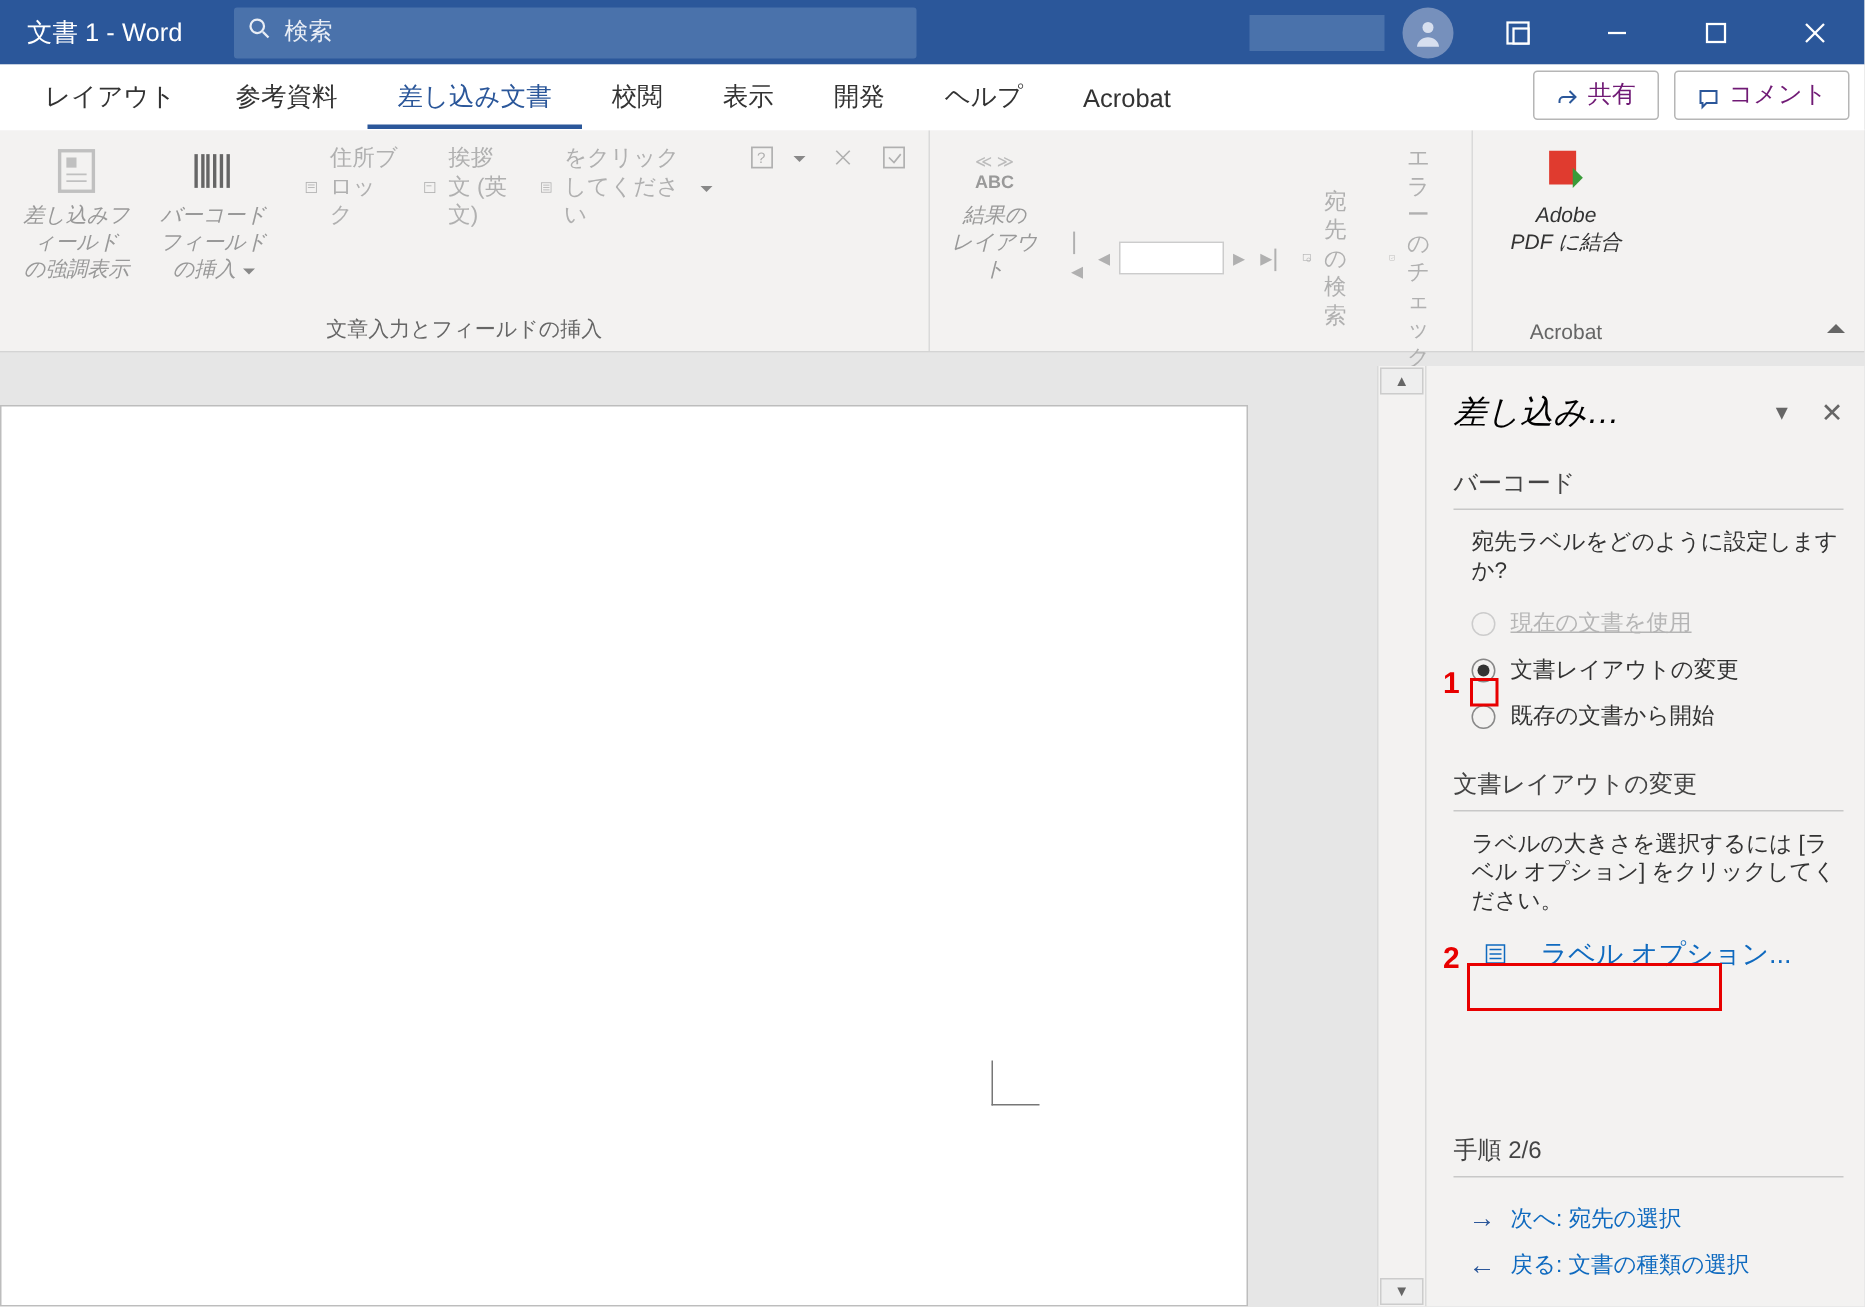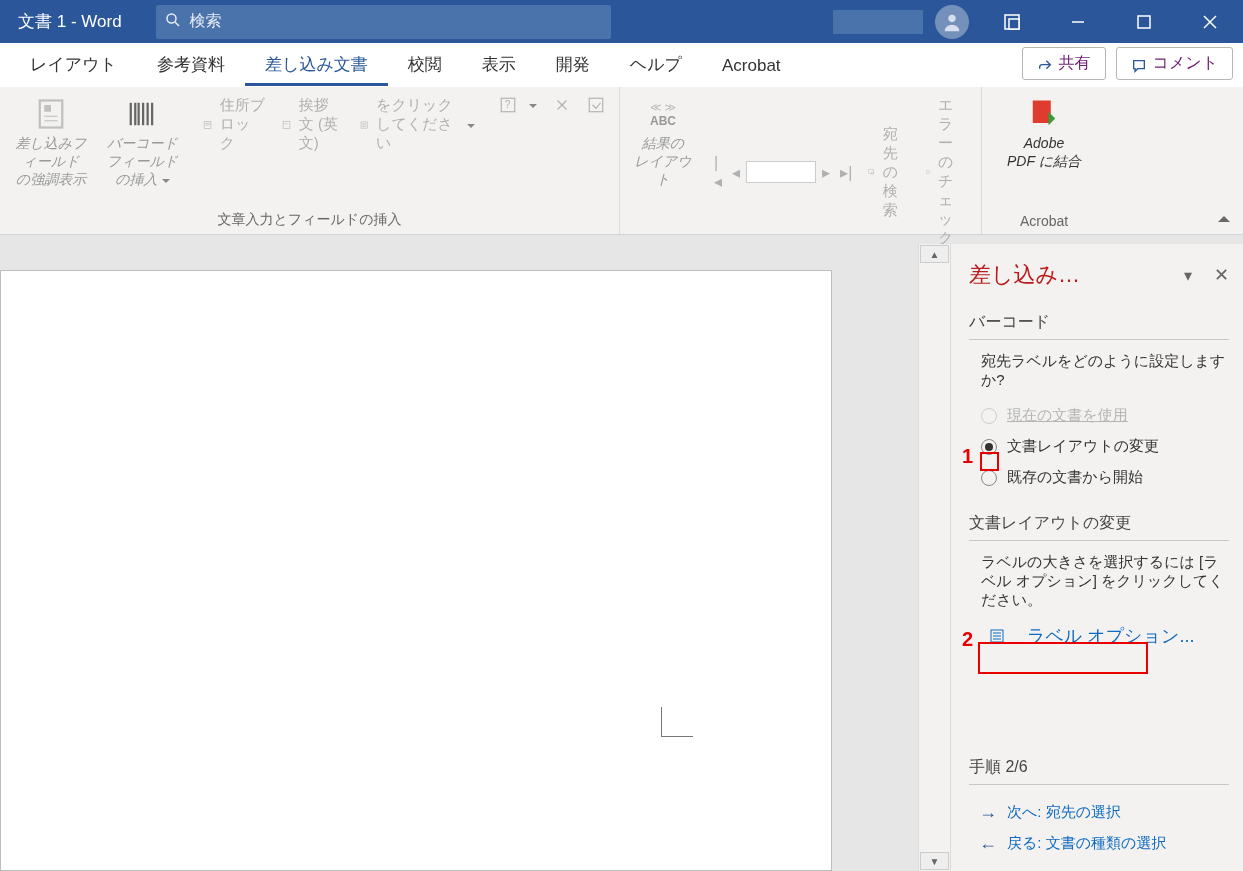--- a/index.html
+++ b/index.html
@@ -54,21 +54,21 @@
 
 
 .vscroll { position:absolute; top:244px; left:918px; width:32px; height:627px; background:#f3f2f1; border-left:1px solid #dadada; }
 .vscroll .arrow { height:18px; display:flex; align-items:center; justify-content:center; font-size:10px; color:#666; background:#eee; border:1px solid #ccc; margin:1px; }
 .vscroll .fill { flex:1; }
 .vscroll { display:flex; flex-direction:column; }
 
 
 .pane { position:absolute; top:244px; left:950px; width:293px; height:627px; background:#f3f2f1; border-left:1px solid #dadada; padding:16px 14px 10px 18px; }
 .pane .hdr { display:flex; align-items:center; justify-content:space-between; margin-bottom:22px; }
-.pane .hdr .ttl { font-size:22px; color:#b91c1c; white-space:nowrap; overflow:hidden; }
+.pane .hdr .ttl { font-size:22px; color:#000000; white-space:nowrap; overflow:hidden;font-style:italic; }
 .pane .hdr .actions { display:flex; gap:22px; align-items:center; color:#666; }
 .section-title { font-size:16px; color:#444; border-bottom:1px solid #c8c8c8; padding-bottom:6px; margin-bottom:12px; }
 .section-body { font-size:15px; color:#333; padding:0 0 0 12px; margin-bottom:20px; }
 .radio-row { display:flex; align-items:center; gap:10px; padding:6px 0; }
 .radio { width:16px; height:16px; border:1px solid #888; border-radius:50%; display:flex; align-items:center; justify-content:center; }
 .radio.selected::after { content:""; width:8px; height:8px; background:#333; border-radius:50%; }
 .radio.disabled { border-color:#ccc; }
 .radio-row.disabled span { color:#b5b5b5;text-decoration:underline; }
 .link { color:#0f6abf; cursor:pointer; }
 .linkbtn { display:inline-flex; align-items:center; gap:22px; padding:4px 8px; color:#0f6abf; font-size:18px;text-align:right; }

